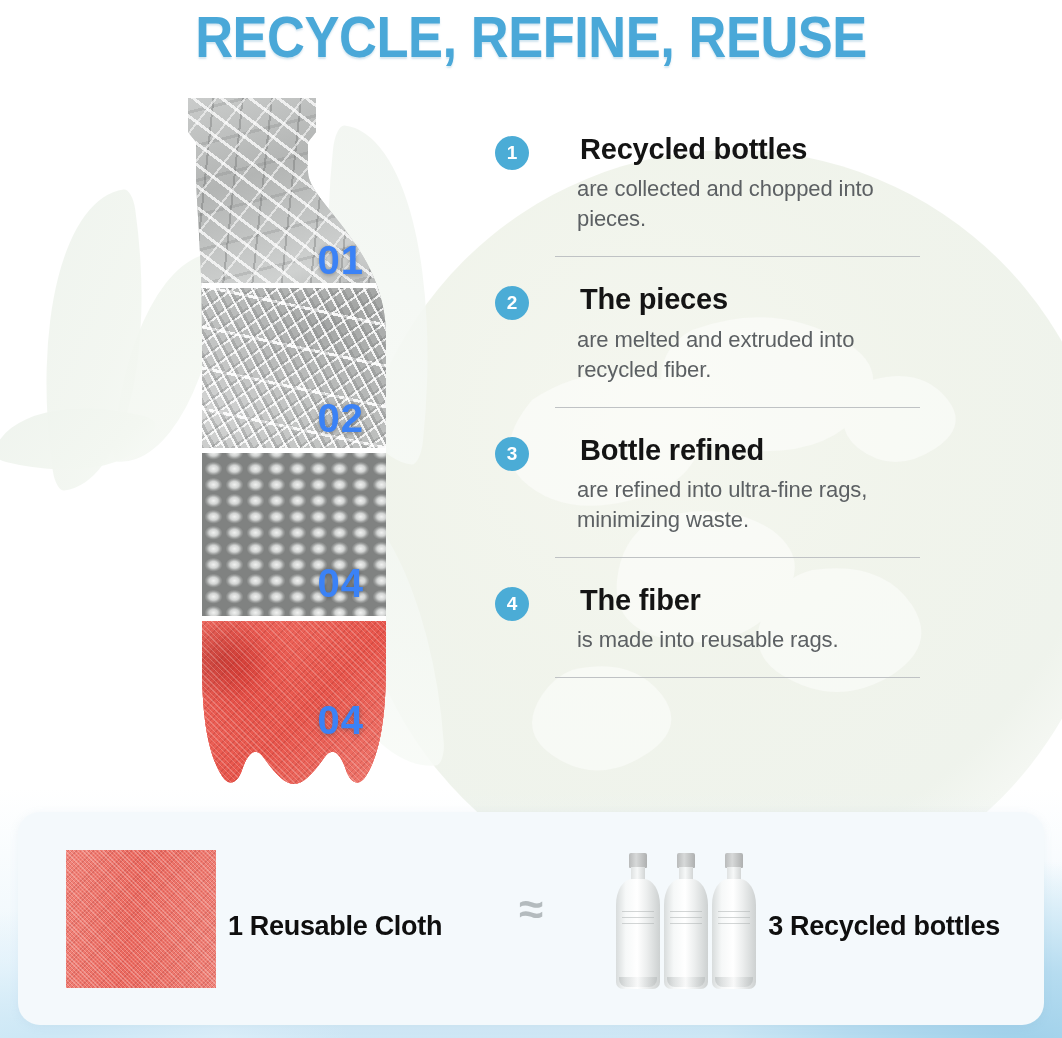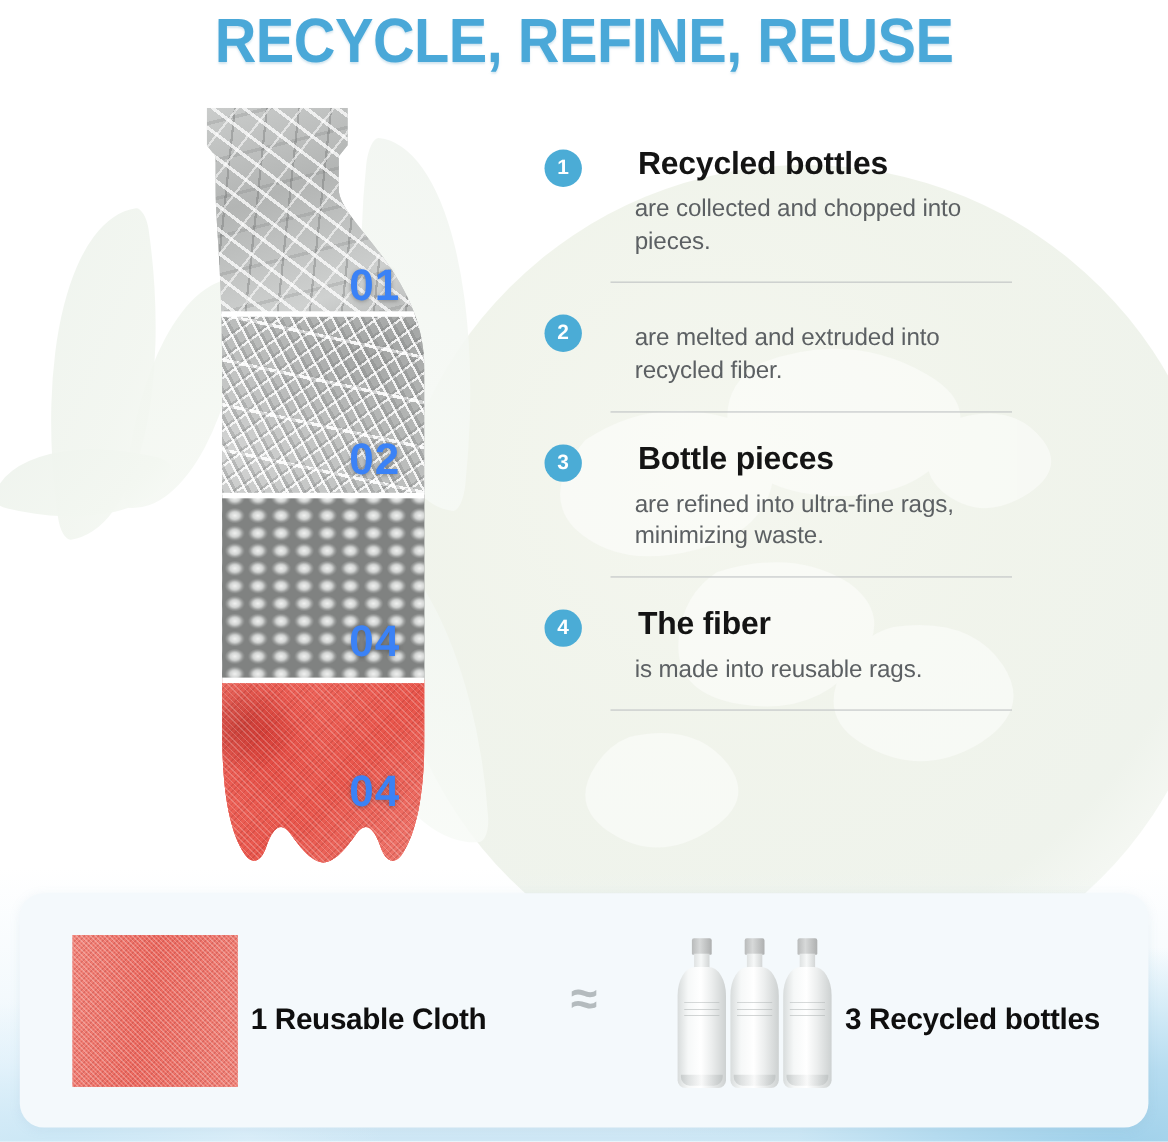--- a/index.html
+++ b/index.html
@@ -381,31 +381,32 @@
           <div class="step-desc">are collected and chopped into pieces.</div>
         </div>
       </div>
       <div class="step-rule"></div>
     </div>
 
     <div class="step">
       <div class="step-row">
         <div class="badge">2</div>
         <div class="step-body">
+          <div class="step-title">The pieces</div>
           <div class="step-desc">are melted and extruded into recycled fiber.</div>
         </div>
       </div>
       <div class="step-rule"></div>
     </div>
 
     <div class="step">
       <div class="step-row">
         <div class="badge">3</div>
         <div class="step-body">
-          <div class="step-title">Bottle pieces</div>
+          <div class="step-title">Bottle refined</div>
           <div class="step-desc">are refined into ultra-fine rags, minimizing waste.</div>
         </div>
       </div>
       <div class="step-rule"></div>
     </div>
 
     <div class="step">
       <div class="step-row">
         <div class="badge">4</div>
         <div class="step-body">

